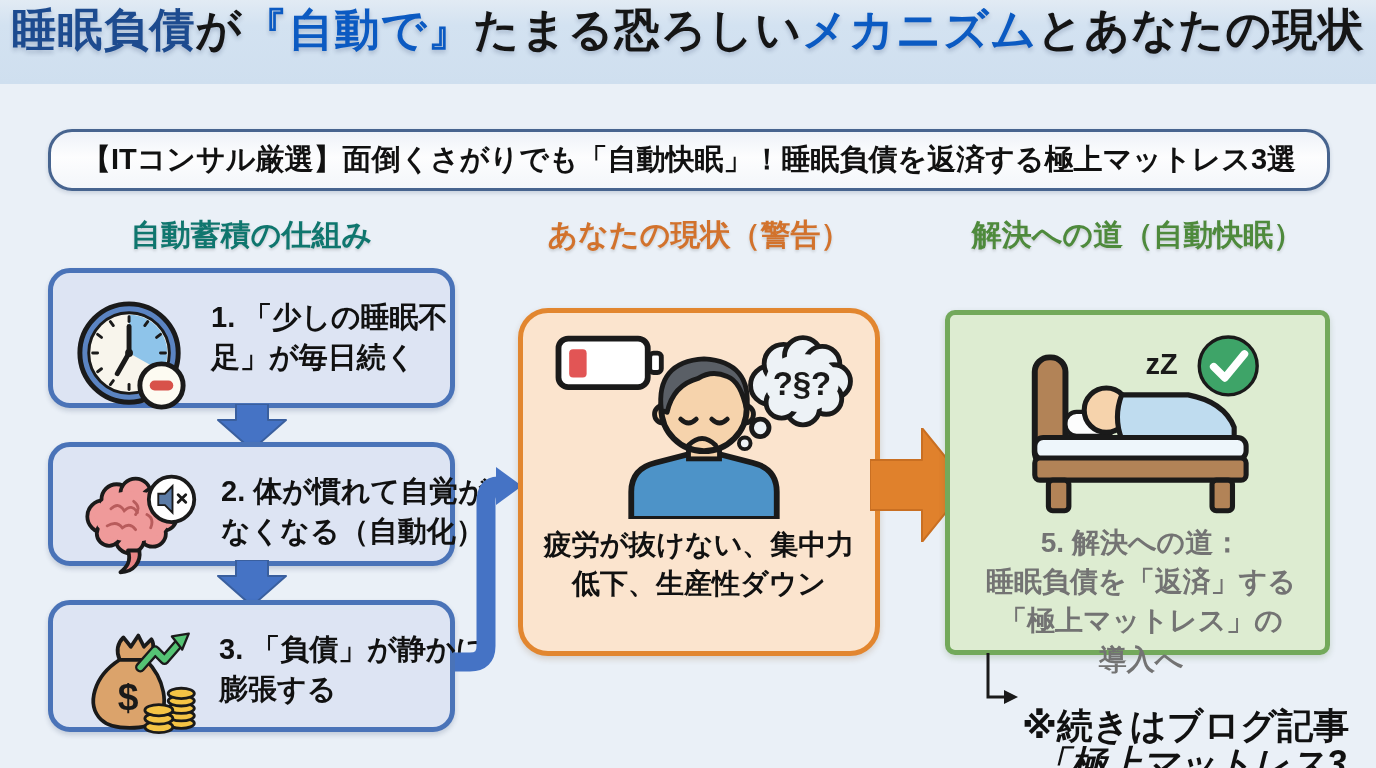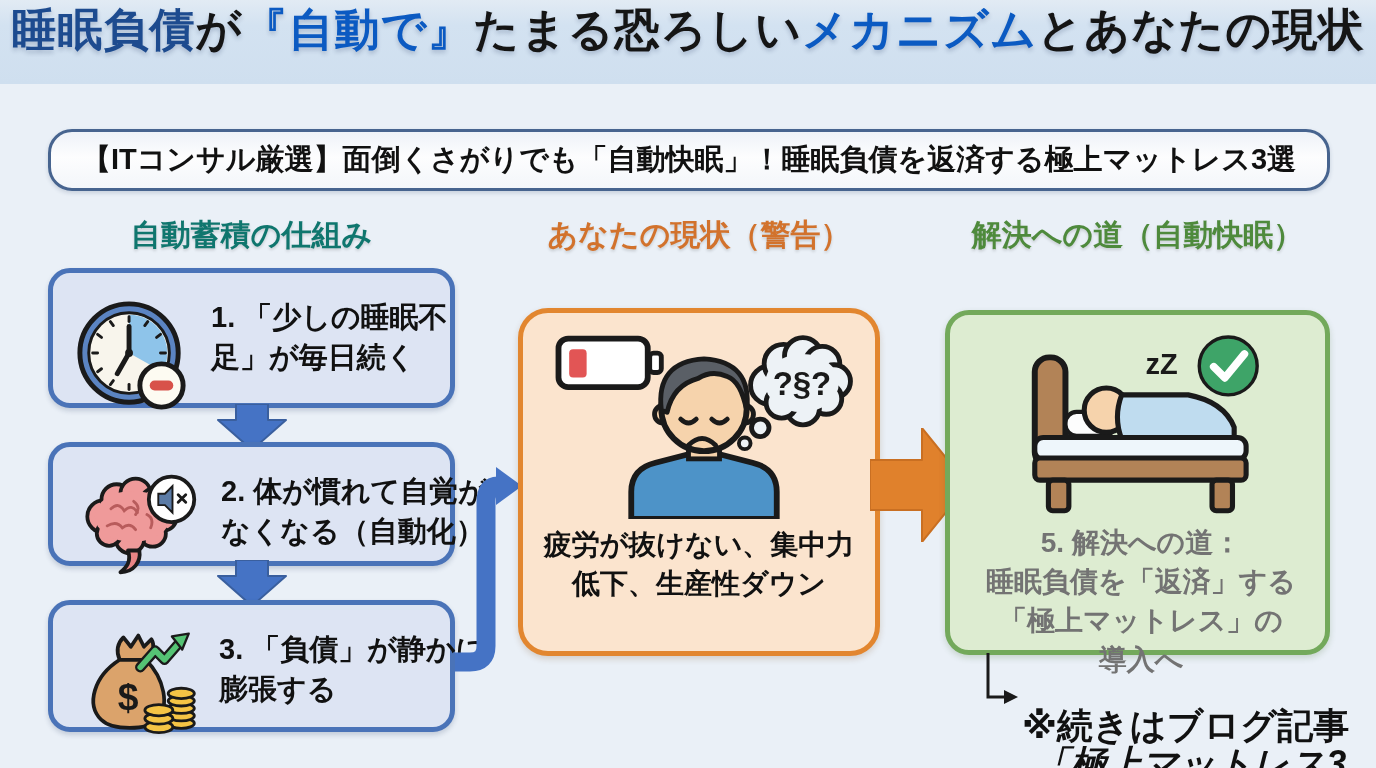--- a/index.html
+++ b/index.html
@@ -54,21 +54,21 @@
   
   .warning-box{position:absolute;left:518px;top:308px;width:362px;height:348px;box-sizing:border-box;
     border:5px solid #e2862f;border-radius:30px;background:#fbe4ce;
     box-shadow:0 3px 6px rgba(120,70,20,.2);}
   .warning-illustration{position:absolute;left:16px;top:12px;width:330px;height:194px;}
   .warning-text{position:absolute;left:0;top:212px;width:100%;text-align:center;
     font-size:28px;font-weight:800;color:#111;line-height:39px;}
 
   
   .solution-box{position:absolute;left:945px;top:310px;width:385px;height:345px;box-sizing:border-box;
-    border:5px solid #73a95b;border-radius:24px;background:#ddecd1;
+    border:5px solid #73a95b;border-radius:10px;background:#ddecd1;
     box-shadow:0 3px 6px rgba(60,100,40,.2);padding-left:38px;}
   .solution-illustration{position:absolute;left:38px;top:10px;width:310px;height:196px;}
   .solution-text{position:absolute;left:26px;top:208px;width:330px;
     font-size:28px;font-weight:800;color:#737373;line-height:39px;}
   .solution-text .line-center{text-align:center;}
   .solution-text .line-left{text-align:center;}
 
   
   .note-text{position:absolute;left:1022px;top:676px;font-size:36px;font-weight:800;color:#111;line-height:38px;margin-top:31px;}
   .note-line2{padding-left:12px;font-style:italic;}

